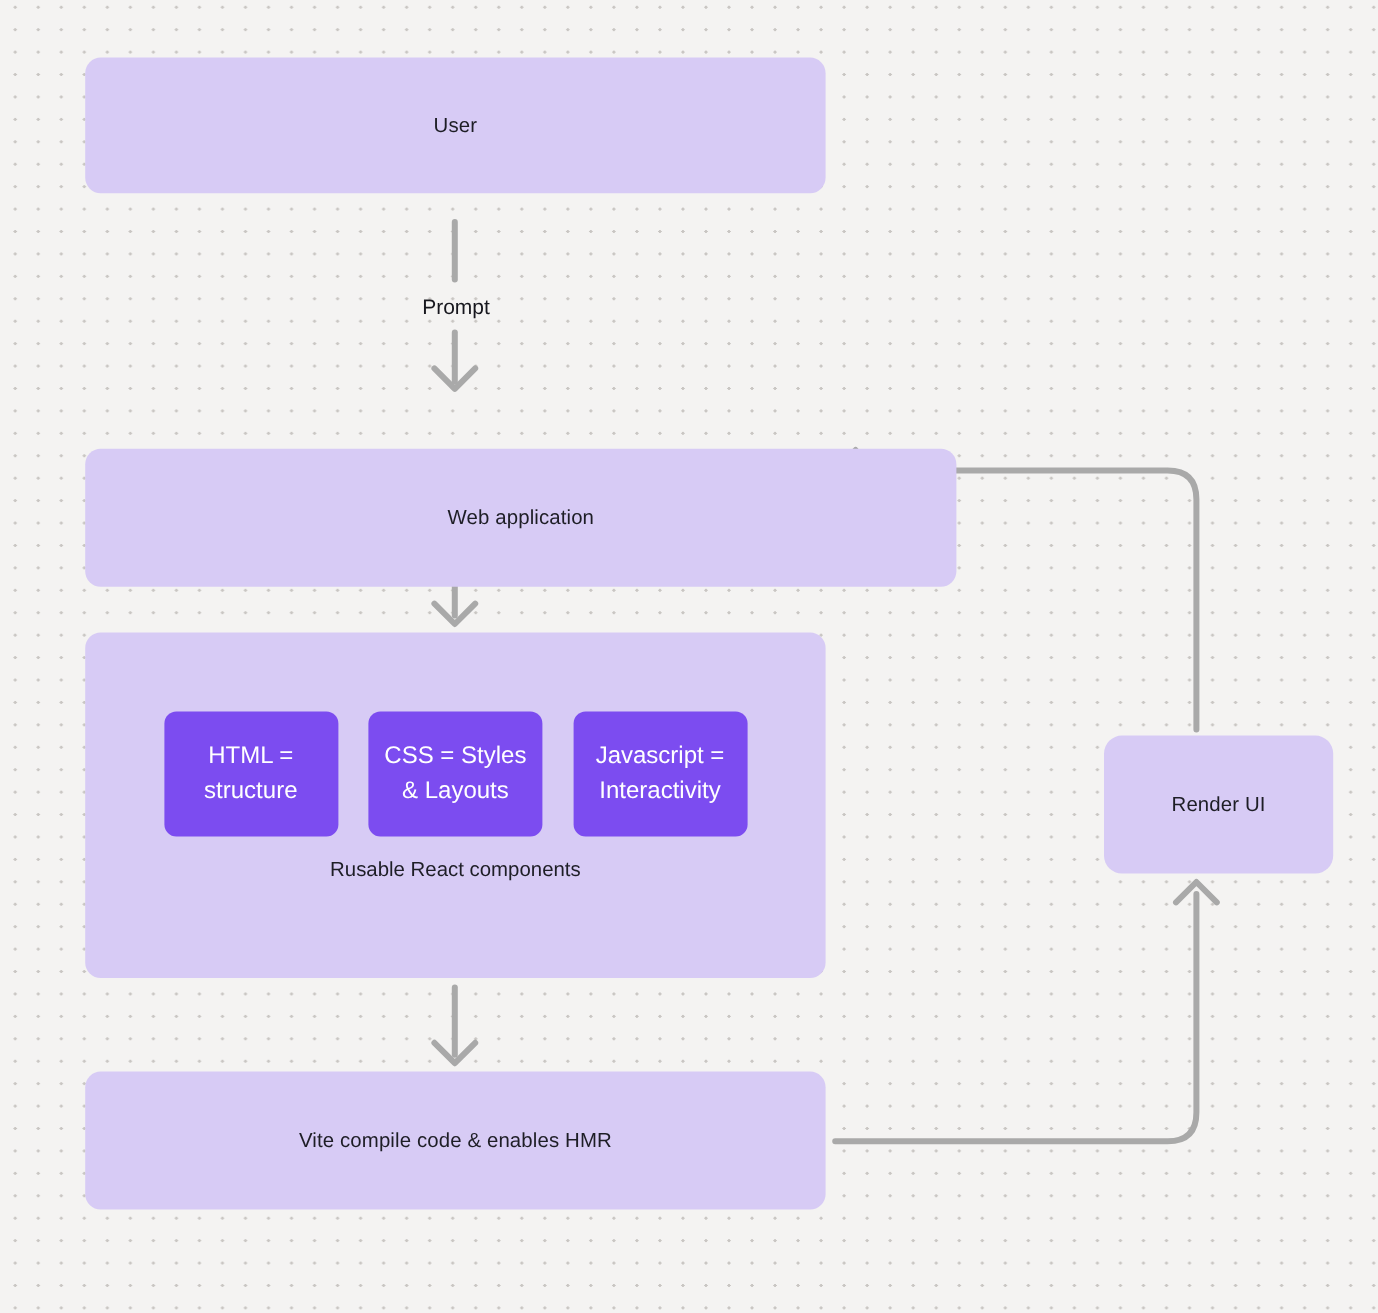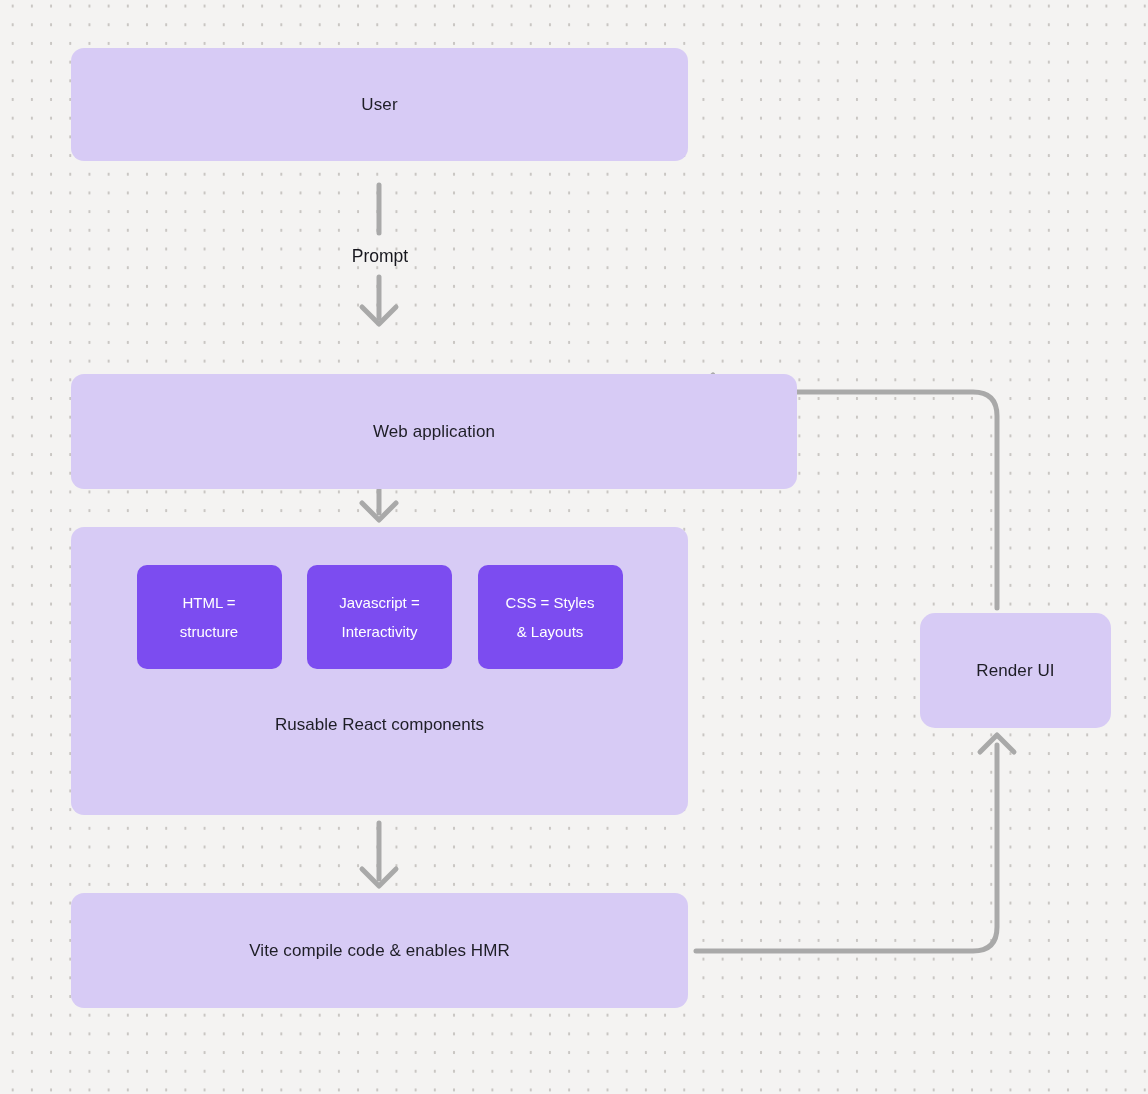--- a/index.html
+++ b/index.html
@@ -67,24 +67,25 @@
   .chip {
     width: 145px;
     height: 104px;
     background: var(--chip-fill);
     border-radius: 10px;
     display: flex;
     flex-direction: column;
     align-items: center;
     justify-content: center;
     color: var(--chip-text);
-    font-size: 15px;
+    font-size: 20px;
     font-weight: 500;
     line-height: 29px;
     text-align: center;
+    margin-top: 28px;
   }
   .container-caption {
     position: absolute;
     top: 188px;
     left: 0;
     width: 100%;
     text-align: center;
     font-size: 17px;
     font-weight: 500;
     color: var(--node-text);
@@ -127,26 +128,26 @@
     <span class="node-label">Web application</span>
   </div>
 
   <div class="node container" style="left:71px; top:527px; width:617px; height:288px;">
     <div class="chip-row">
       <div class="chip">
         <span>HTML =</span>
         <span>structure</span>
       </div>
       <div class="chip">
+        <span>CSS = Styles</span>
+        <span>&amp; Layouts</span>
+      </div>
+      <div class="chip">
         <span>Javascript =</span>
         <span>Interactivity</span>
-      </div>
-      <div class="chip">
-        <span>CSS = Styles</span>
-        <span>&amp; Layouts</span>
       </div>
     </div>
     <div class="container-caption">Rusable React components</div>
   </div>
 
   <div class="node" style="left:71px; top:893px; width:617px; height:115px;justify-content:center;">
     <span class="node-label">Vite compile code &amp; enables HMR</span>
   </div>
 
   <div class="node" style="left:902px; top:613px; width:191px; height:115px; border-radius:15px;margin-left:18px;">

